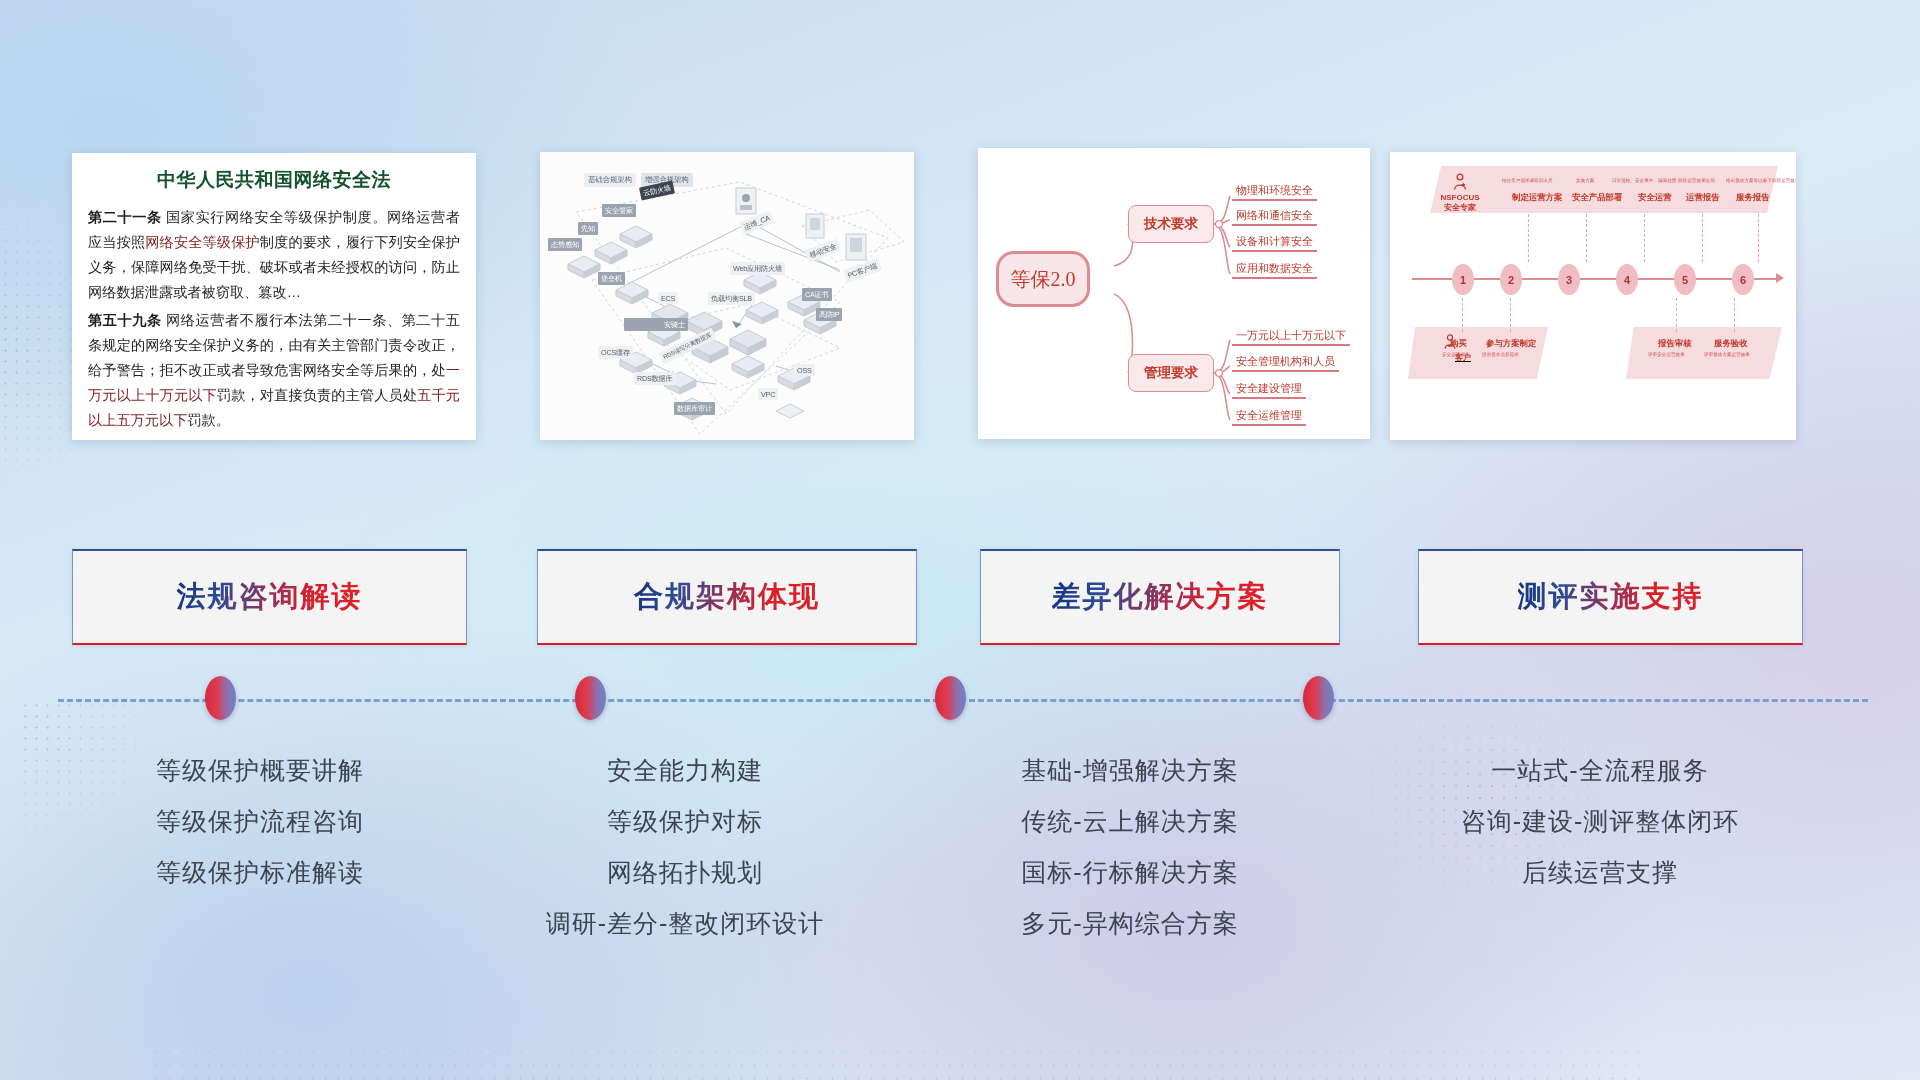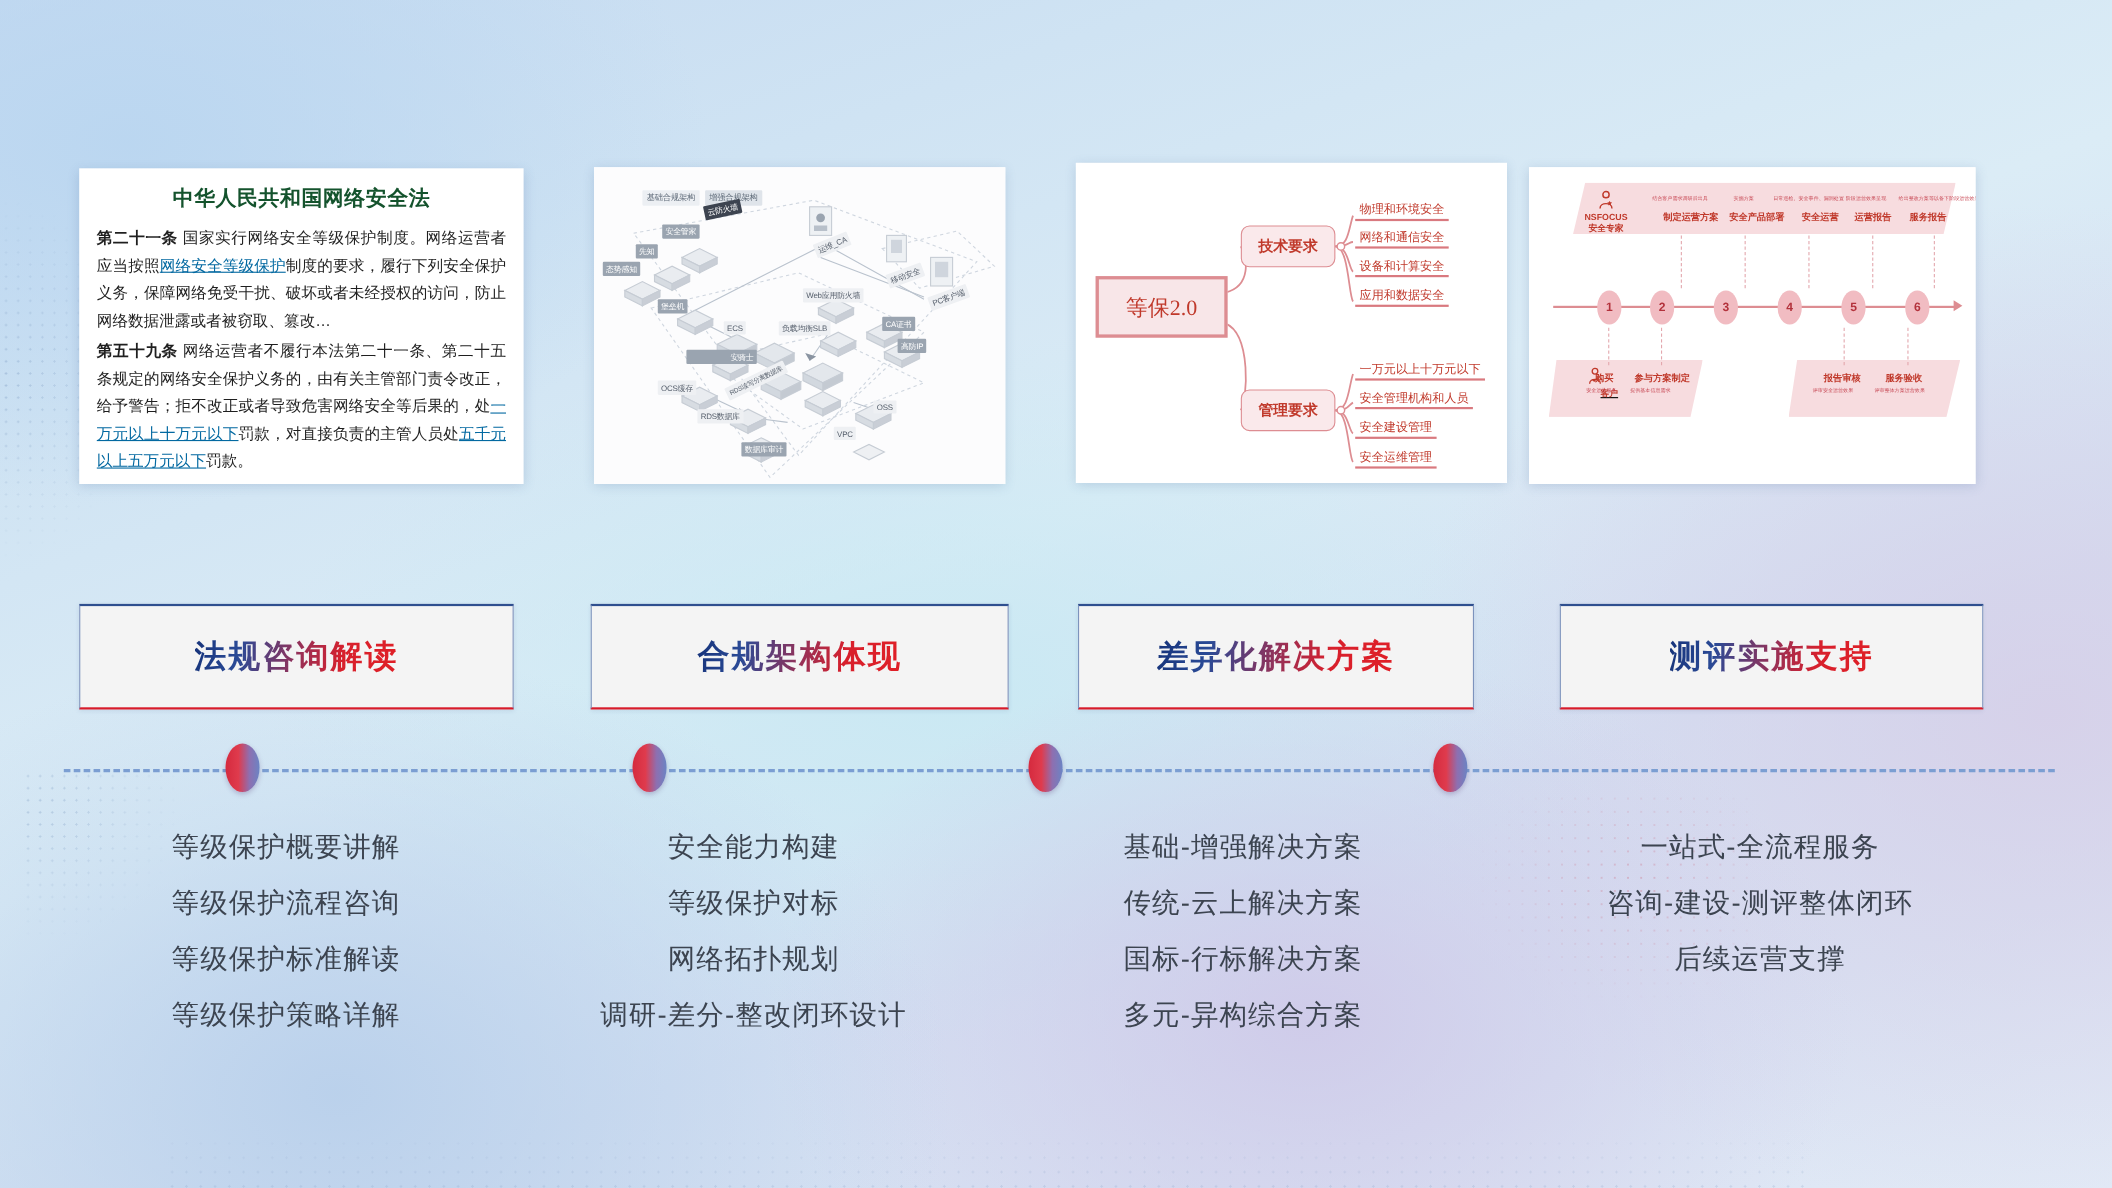--- a/index.html
+++ b/index.html
@@ -65,43 +65,43 @@
   .law{ padding:14px 16px 10px 16px; }
   .law-title{
     text-align:center; font-weight:bold; font-size:19px; color:#14532d;
     letter-spacing:.5px; margin-bottom:12px;
   }
   .law-p{
     font-size:14.2px; line-height:25px; color:#1f1f1f; text-align:justify;
     margin-bottom:3px;
   }
   .law-p b{ font-weight:bold; }
-  .law-p .rd{ color:#0369a1;text-decoration:underline; }
+  .law-p .rd{ color:#7f1d1d; }
 
   
   .arch{ position:absolute; inset:0; background:#fcfcfd; }
   .arch .tabs{ position:absolute; left:8px; top:21px; display:flex; gap:5px;padding-left:36px; }
   .arch .tab{
     font-size:7.5px; color:#5e6a78; background:#eceff3; padding:2px 4px;
     border-radius:1px; white-space:nowrap; letter-spacing:-.2px;
   }
   .arch .tab.alt{ background:#dfe4ea; }
   .arch svg{ position:absolute; left:0; top:0; }
   .nodelbl{
     position:absolute; font-size:7.2px; color:#fff; background:#9aa4b0;
     padding:1.5px 3px; white-space:nowrap; letter-spacing:-.2px; border-radius:1px;
   }
   .nodelbl.light{ background:#eef0f3; color:#555e6b; }
   .nodelbl.dark{ background:#3d4450; }
 
   
   .mm{ position:absolute; inset:0; background:#fff; }
   .mm-root{
-    position:absolute; left:18px; top:103px; width:120px; height:56px;
-    border:3px solid #dd8d92; border-radius:0; background:#f8e6e8;
+    position:absolute; left:18px; top:103px; width:94px; height:56px;
+    border:3px solid #dd8d92; border-radius:18px; background:#f8e6e8;
     display:flex; align-items:center; justify-content:center;
     font-size:20px; color:#c0392b; font-family:"Liberation Serif","DejaVu Serif",serif;
   }
   .mm-branch{
     position:absolute; width:86px; height:38px;
     border:1.6px solid #dd8d92; border-radius:8px; background:#fae9eb;
     display:flex; align-items:center; justify-content:center;
     font-size:13.5px; color:#c0392b; font-weight:bold;
     font-family:"Liberation Serif","DejaVu Serif",serif;
   }
@@ -510,21 +510,20 @@
 <div class="dot" id="dot-1"></div>
 <div class="dot" id="dot-2"></div>
 <div class="dot" id="dot-3"></div>
 <div class="dot" id="dot-4"></div>
 
 <div class="cols">
   <div class="col" id="col-1">
     <div class="col-item">等级保护概要讲解</div>
     <div class="col-item">等级保护流程咨询</div>
     <div class="col-item">等级保护标准解读</div>
-    <div class="col-item">等级保护策略详解</div>
   </div>
   <div class="col" id="col-2">
     <div class="col-item">安全能力构建</div>
     <div class="col-item">等级保护对标</div>
     <div class="col-item">网络拓扑规划</div>
     <div class="col-item">调研-差分-整改闭环设计</div>
   </div>
   <div class="col" id="col-3">
     <div class="col-item">基础-增强解决方案</div>
     <div class="col-item">传统-云上解决方案</div>

